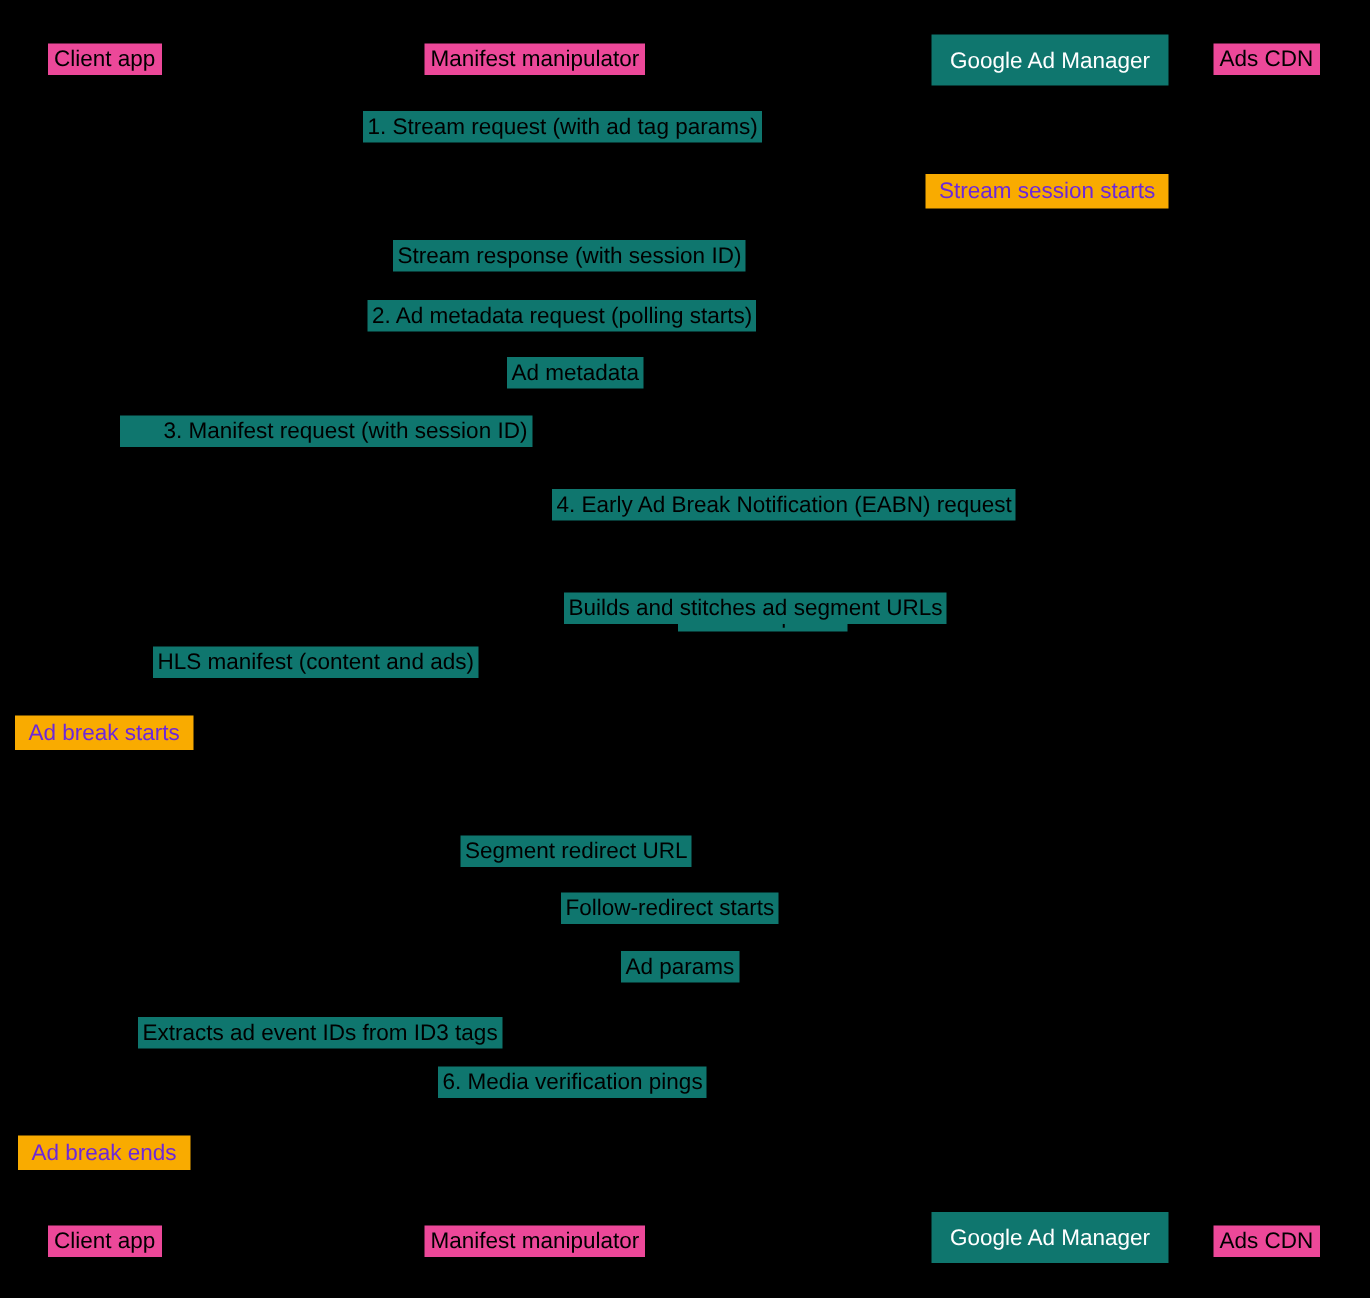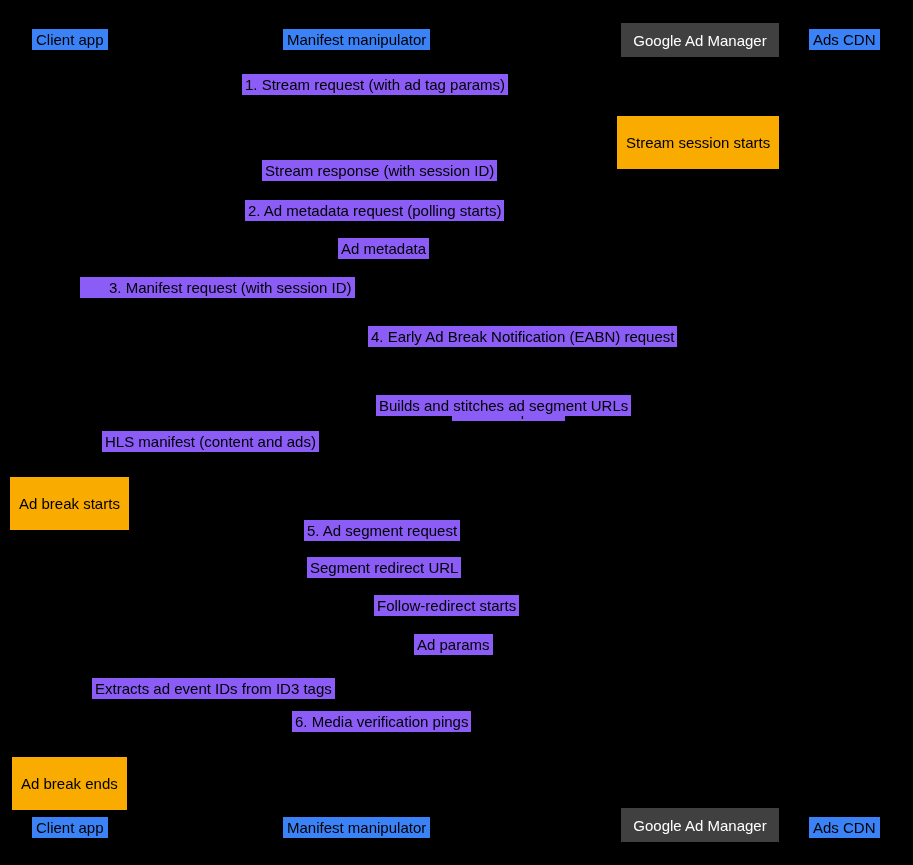--- a/index.html
+++ b/index.html
@@ -9,48 +9,48 @@
     font-family: "Liberation Sans", sans-serif;
     overflow: hidden;
   }
   #diagram {
     position: relative;
     width: 913px; height: 865px;
     background: #000000;
   }
   .label {
     position: absolute;
-    background: #8b5cf6;
+    background: #0f766e;
     color: #000000;
     font-size: 15px;
     line-height: 17px;
     padding: 2px 3px;
     white-space: nowrap;
   }
   .note {
     position: absolute;
     background: #f9ab00;
-    color: #000000;
+    color: #6d28d9;
     font-size: 15px;
     line-height: 19px;
-    padding: 17px 9px;
+    padding: 2px 9px;
     white-space: nowrap;
   }
   .actor {
     position: absolute;
-    background: #3b82f6;
+    background: #ec4899;
     color: #000000;
     font-size: 15px;
     line-height: 17px;
     padding: 2px 4px;
     white-space: nowrap;
   }
   .actor-blue {
     position: absolute;
-    background: #404040;
+    background: #0f766e;
     color: #ffffff;
     font-size: 15px;
     width: 158px; height: 34px;
     display: flex;
     align-items: center;
     justify-content: center;
     white-space: nowrap;
   }
 </style>
 </head>
@@ -78,21 +78,20 @@
   <div class="label" style="left:368px; top:326px;">4. Early Ad Break Notification (EABN) request</div>
 
   <div class="label" style="left:452px; top:354px;margin-top:46px;">EABN response</div>
 
   <div class="label" style="left:376px; top:395px;">Builds and stitches ad segment URLs</div>
 
   <div class="label" style="left:102px; top:431px;">HLS manifest (content and ads)</div>
 
   <div class="note" style="left:10px; top:477px;">Ad break starts</div>
 
-  <div class="label" style="left:304px; top:520px;">5. Ad segment request</div>
 
   <div class="label" style="left:307px; top:557px;">Segment redirect URL</div>
 
   <div class="label" style="left:374px; top:595px;">Follow-redirect starts</div>
 
   <div class="label" style="left:414px; top:634px;">Ad params</div>
 
   <div class="label" style="left:92px; top:678px;">Extracts ad event IDs from ID3 tags</div>
 
   <div class="label" style="left:292px; top:711px;">6. Media verification pings</div>

